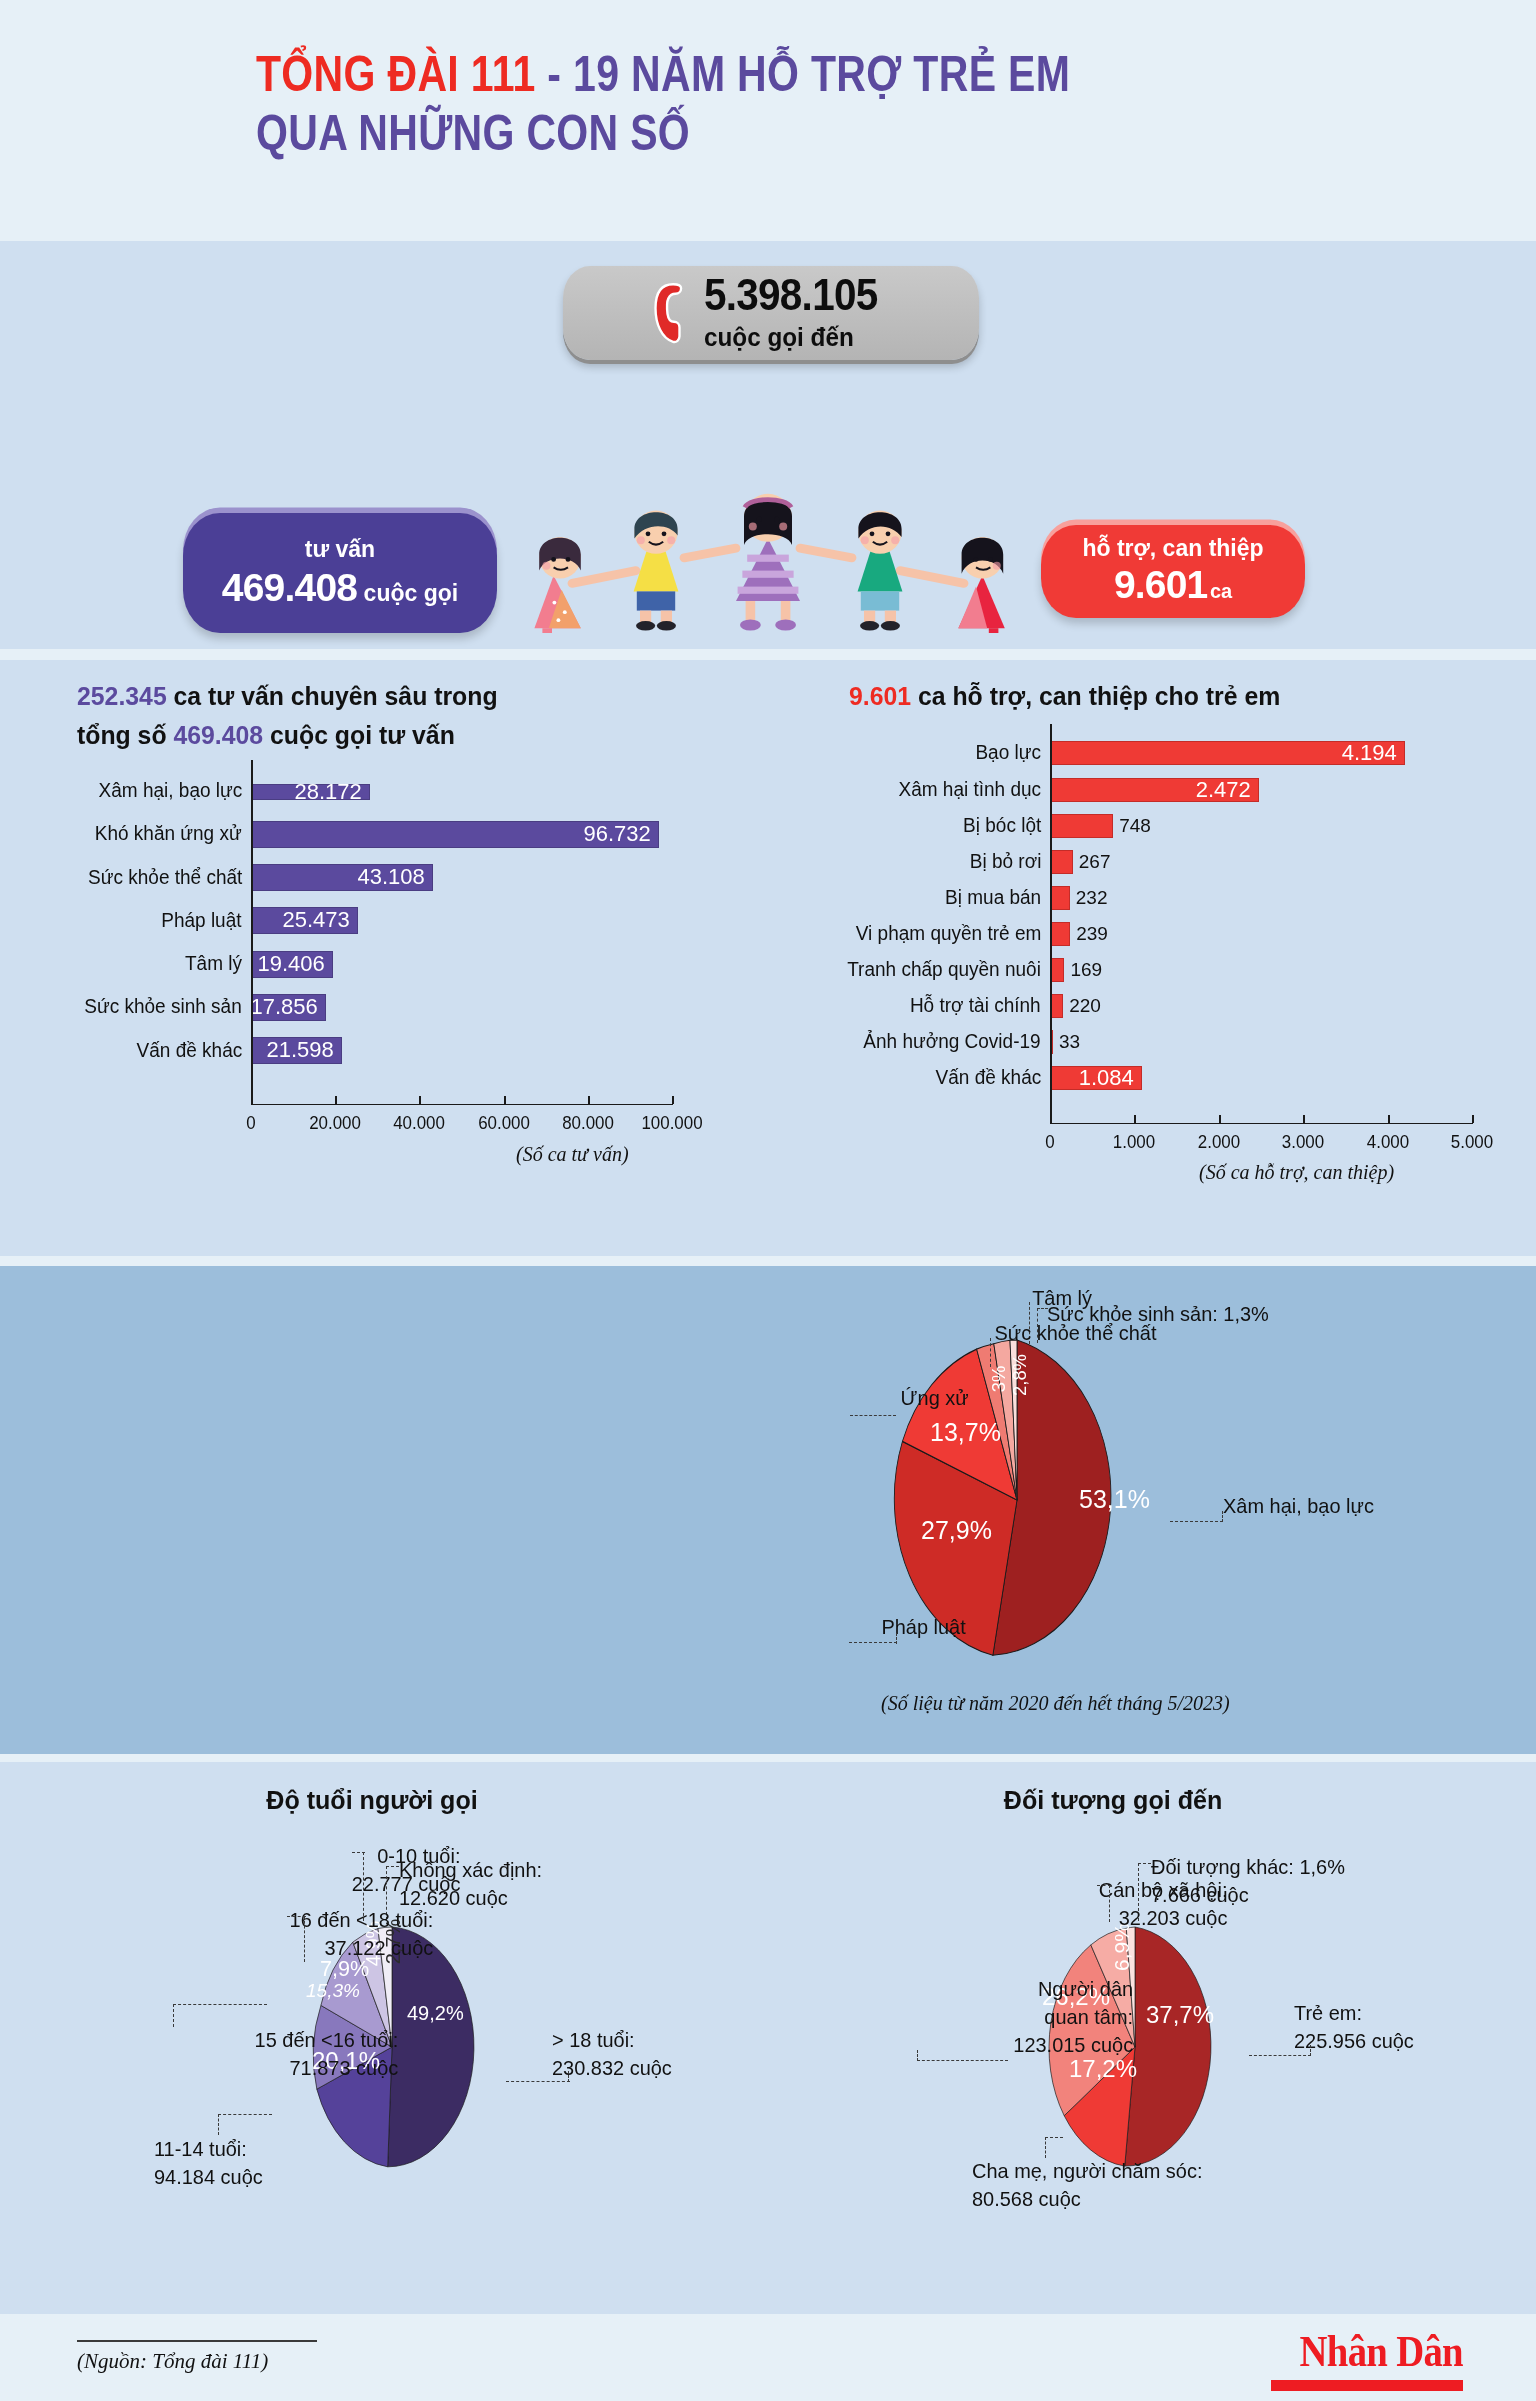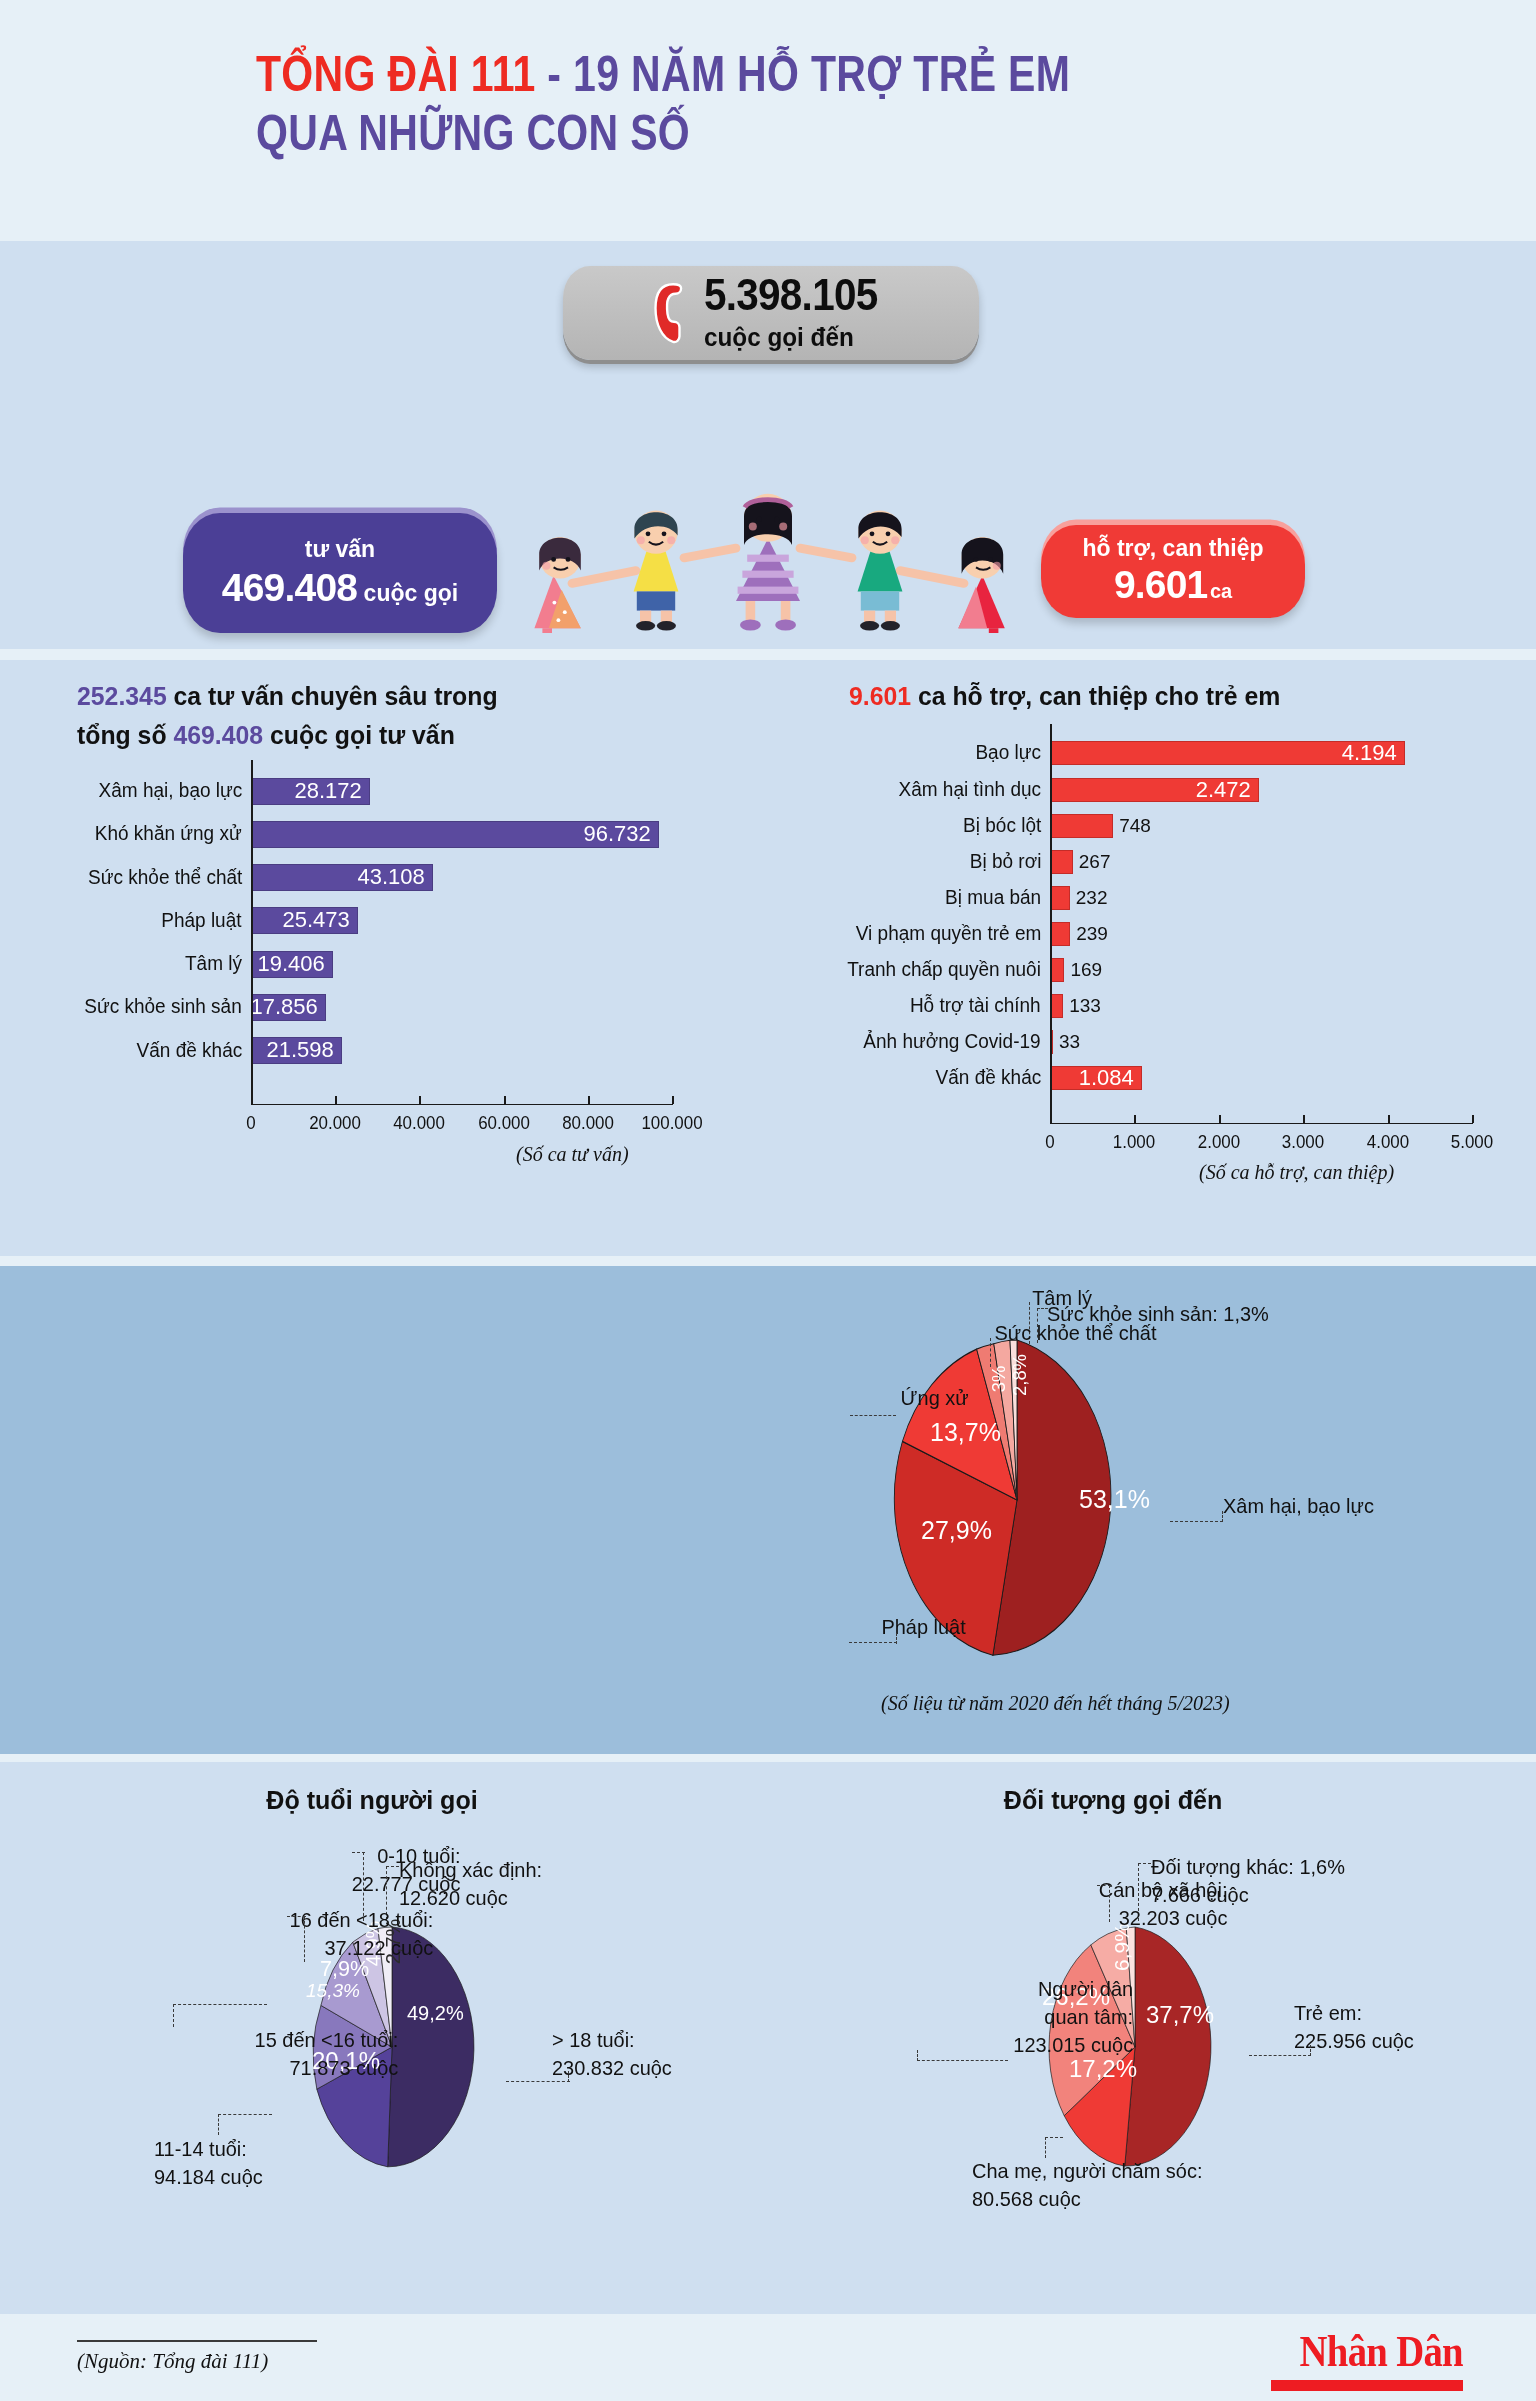--- a/index.html
+++ b/index.html
@@ -293,21 +293,21 @@
 <div class="band" id="divider-2"></div>
 
 <div class="band" id="section-bars">
 
   <div id="bars-left-heading" class="chart-heading">
     <div><span class="hl-purple">252.345</span><span> ca tư vấn chuyên sâu trong</span></div>
     <div><span>tổng số </span><span class="hl-purple">469.408</span><span> cuộc gọi tư vấn</span></div>
   </div>
   <div id="bar-chart-left" style="position:absolute;left:0;top:100px;width:768px;height:448px;">
       <div class="bar-cat" style="position: absolute; right: 526px; top: 19px;">Xâm hại, bạo lực</div>
-      <div class="bar-rect purple" style="position: absolute; left: 251px; top: 18px; width: 119px; height: 27px;">
+      <div class="bar-rect purple" style="position: absolute; left: 251px; top: 24px; width: 119px; height: 16px;">
         <span class="bar-val-in">28.172</span>
       </div>
       <div class="bar-cat" style="position: absolute; right: 526px; top: 62px;">Khó khăn ứng xử</div>
       <div class="bar-rect purple" style="position: absolute; left: 251px; top: 61px; width: 408px; height: 27px;">
         <span class="bar-val-in">96.732</span>
       </div>
       <div class="bar-cat" style="position: absolute; right: 526px; top: 106px;">Sức khỏe thể chất</div>
       <div class="bar-rect purple" style="position: absolute; left: 251px; top: 104px; width: 182px; height: 27px;">
         <span class="bar-val-in">43.108</span>
       </div>
@@ -371,21 +371,21 @@
       <div class="bar-cat" style="position: absolute; right: 495px; top: 198px;">Vi phạm quyền trẻ em</div>
       <div class="bar-rect red" style="position: absolute; left: 282px; top: 198px; width: 20px; height: 24px;">
         <span class="bar-val-out">239</span>
       </div>
       <div class="bar-cat" style="position: absolute; right: 495px; top: 234px;">Tranh chấp quyền nuôi</div>
       <div class="bar-rect red" style="position: absolute; left: 282px; top: 234px; width: 14.3px; height: 24px;">
         <span class="bar-val-out">169</span>
       </div>
       <div class="bar-cat" style="position: absolute; right: 495px; top: 270px;">Hỗ trợ tài chính</div>
       <div class="bar-rect red" style="position: absolute; left: 282px; top: 270px; width: 13px; height: 24px;">
-        <span class="bar-val-out">133</span>
+        <span class="bar-val-out">220</span>
       </div>
       <div class="bar-cat" style="position: absolute; right: 495px; top: 306px;">Ảnh hưởng Covid-19</div>
       <div class="bar-rect red" style="position: absolute; left: 282px; top: 306px; width: 2.8px; height: 24px;">
         <span class="bar-val-out">33</span>
       </div>
       <div class="bar-cat" style="position: absolute; right: 495px; top: 342px;">Vấn đề khác</div>
       <div class="bar-rect red" style="position: absolute; left: 282px; top: 342px; width: 92px; height: 24px;">
         <span class="bar-val-in">1.084</span>
       </div>
       <div class="axis-line" style="left: 282px; top: 0px; width: 1.6px; height: 399px;"></div>

